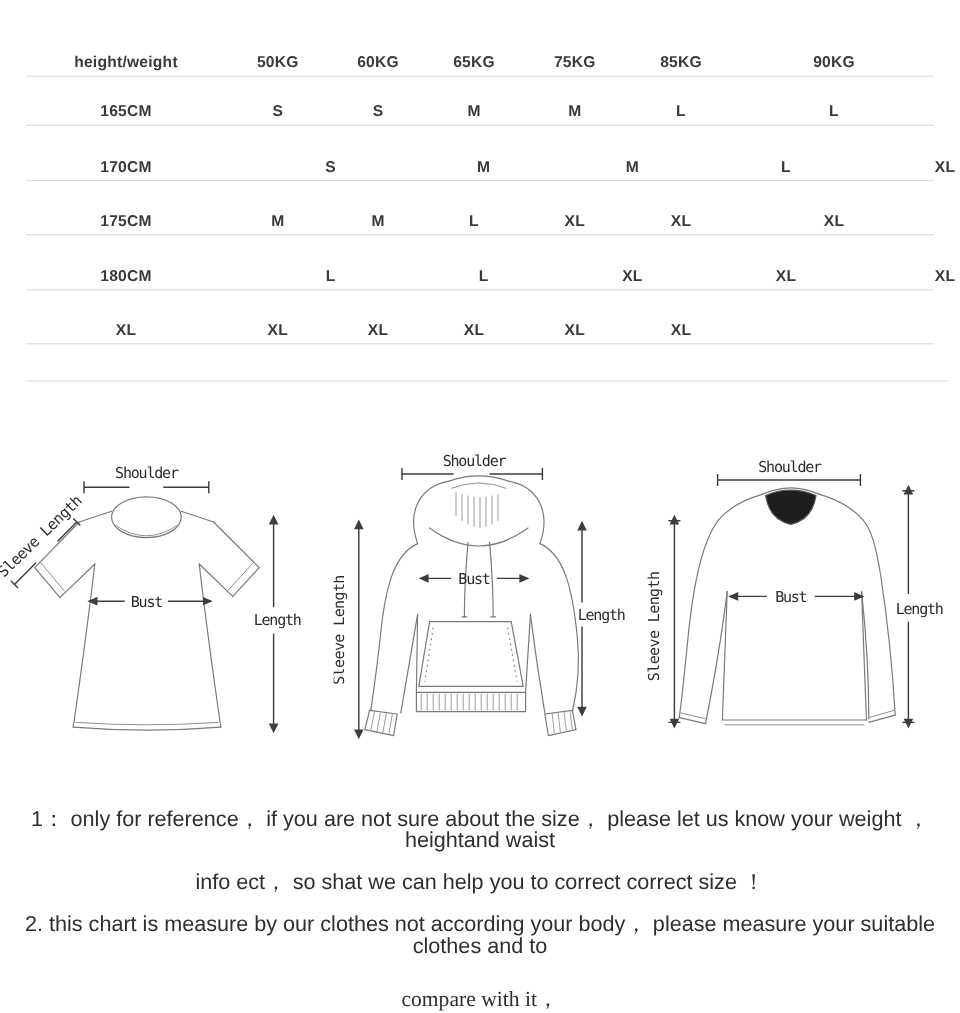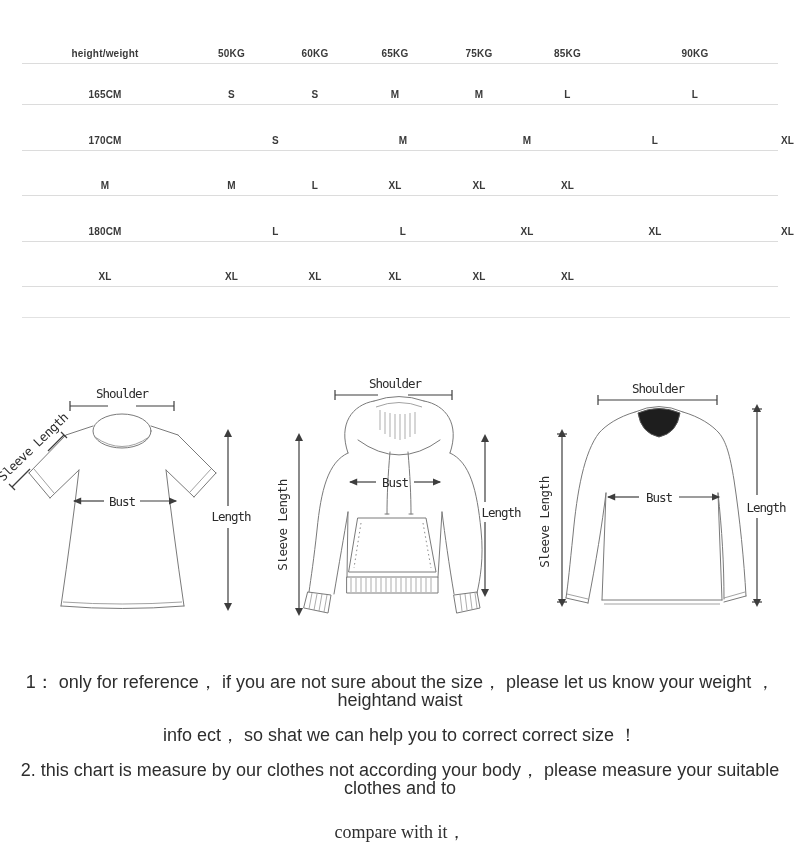--- a/index.html
+++ b/index.html
@@ -3,21 +3,21 @@
 <meta charset="utf-8">
 <style>
   html,body{margin:0;padding:0;background:#fff;}
   .page{position:relative;width:800px;height:844px;background:#ffffff;overflow:hidden;
         font-family:"Liberation Sans", sans-serif;color:#333;}
 
   
   .size-table{position:absolute;left:22px;top:26px;width:756px;}
   .trow{display:grid;grid-template-columns:166px 87px 80px 80px 88px 89px 166px;
         align-items:end;border-bottom:1px solid #dcdcdc;}
-  .trow .cell{text-align:center;font-weight:bold;font-size:10px;color:#3a3a3a;
+  .trow .cell{text-align:center;font-weight:bold;font-size:13px;color:#3a3a3a;
         padding-bottom:4px;letter-spacing:.2px;}
   .trow.head{height:37px;}
   .trow.r0{height:40px;}
   .trow.r1,.trow.r3{height:45px;gap:44px;}
   .trow.r2,.trow.r4{height:44px;}
   .tail-line{position:absolute;left:22px;top:317px;width:768px;height:0;
         border-bottom:1px solid #e2e2e2;}
 
   
   .diagram{position:absolute;top:340px;}
@@ -68,20 +68,21 @@
       <div class="cell">170CM</div>
       <div class="cell">S</div>
       <div class="cell">M</div>
       <div class="cell">M</div>
       <div class="cell">L</div>
       <div class="cell">XL</div>
       <div class="cell">XL</div>
     </div>
 
     <div class="trow r2">
+      <div class="cell">175CM</div>
       <div class="cell">M</div>
       <div class="cell">M</div>
       <div class="cell">L</div>
       <div class="cell">XL</div>
       <div class="cell">XL</div>
       <div class="cell">XL</div>
     </div>
 
     <div class="trow r3">
       <div class="cell">180CM</div>

